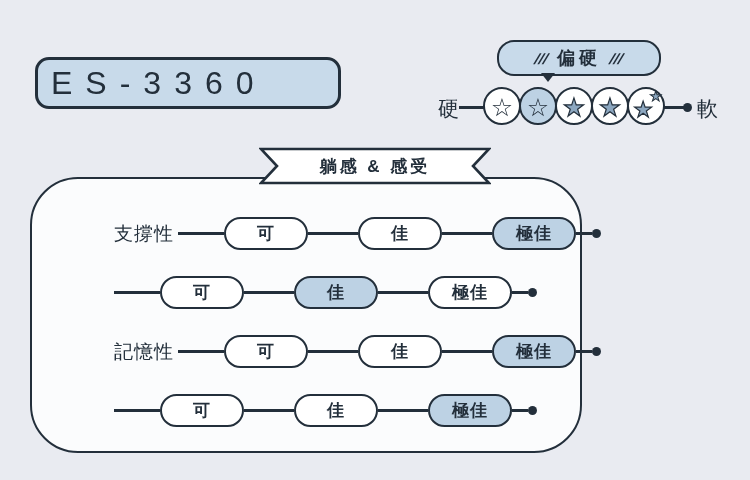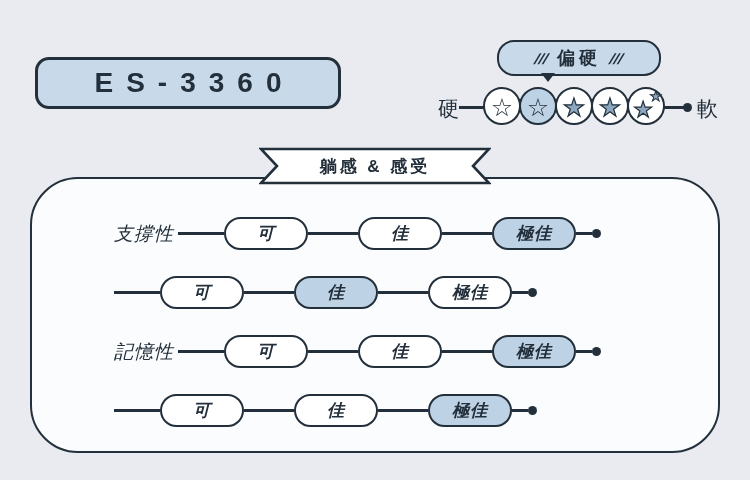--- a/index.html
+++ b/index.html
@@ -11,22 +11,22 @@
     color:#232f3b;
     overflow:hidden;
   }
   
   .model-badge{
     position:absolute;left:35px;top:57px;
     width:300px;height:46px;
     background:#c8daea;
     border:3px solid #232f3b;
     border-radius:14px;
-    display:flex;align-items:center;justify-content:center;
-    font-size:28px;font-weight:700;
+    display:flex;align-items:center;
+    font-size:32px;font-weight:400;
     letter-spacing:13px;text-indent:13px;
   }
   
   .hardness-tag{
     position:absolute;left:497px;top:40px;
     width:160px;height:32px;
     background:#c8daea;
     border:2.5px solid #232f3b;
     border-radius:17px;
     display:flex;align-items:center;justify-content:center;gap:9px;
@@ -76,25 +76,25 @@
   }
   .ribbon svg{position:absolute;left:0;top:0;}
   .ribbon-text{
     position:absolute;inset:0;
     display:flex;align-items:center;justify-content:center;
     font-size:17px;font-weight:bold;letter-spacing:3px;
   }
   
   .panel{
     position:absolute;left:30px;top:177px;
-    width:690px;height:276px;box-sizing:border-box;
+    width:552px;height:276px;box-sizing:border-box;
     background:#fbfcfd;
     border:2.5px solid #232f3b;
     border-radius:48px;
-    padding-top:25px;padding-left:82px;font-style:italic;
+    padding-top:25px;padding-left:82px;
   }
   .rating-row{
     display:flex;align-items:center;height:59px;
   }
   .row-label{
     width:64px;flex:none;
     font-size:19px;font-weight:500;letter-spacing:1px;
   }
   .seg{height:2.5px;background:#232f3b;flex:none;}
   .seg-1{width:46px;}.seg-mid{width:50px;}.seg-end{width:16px;}

